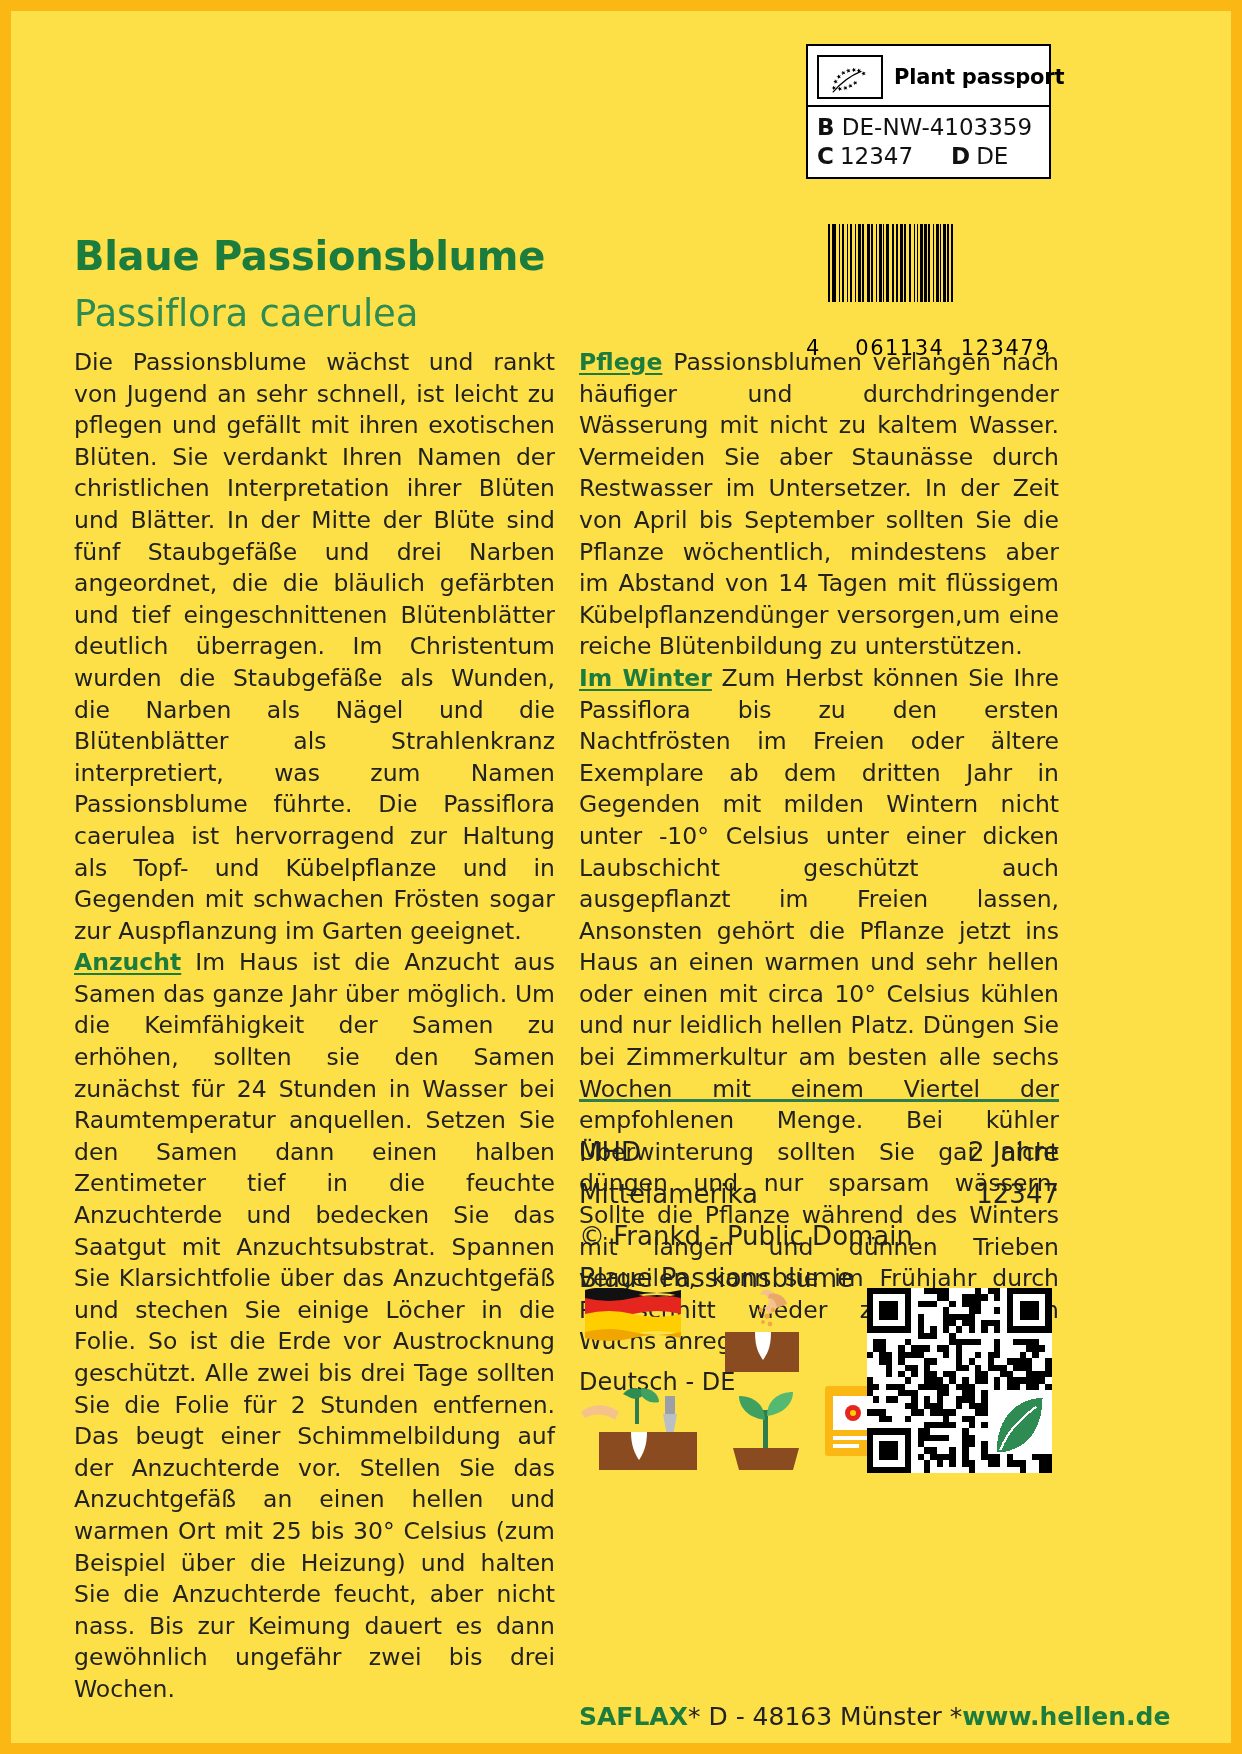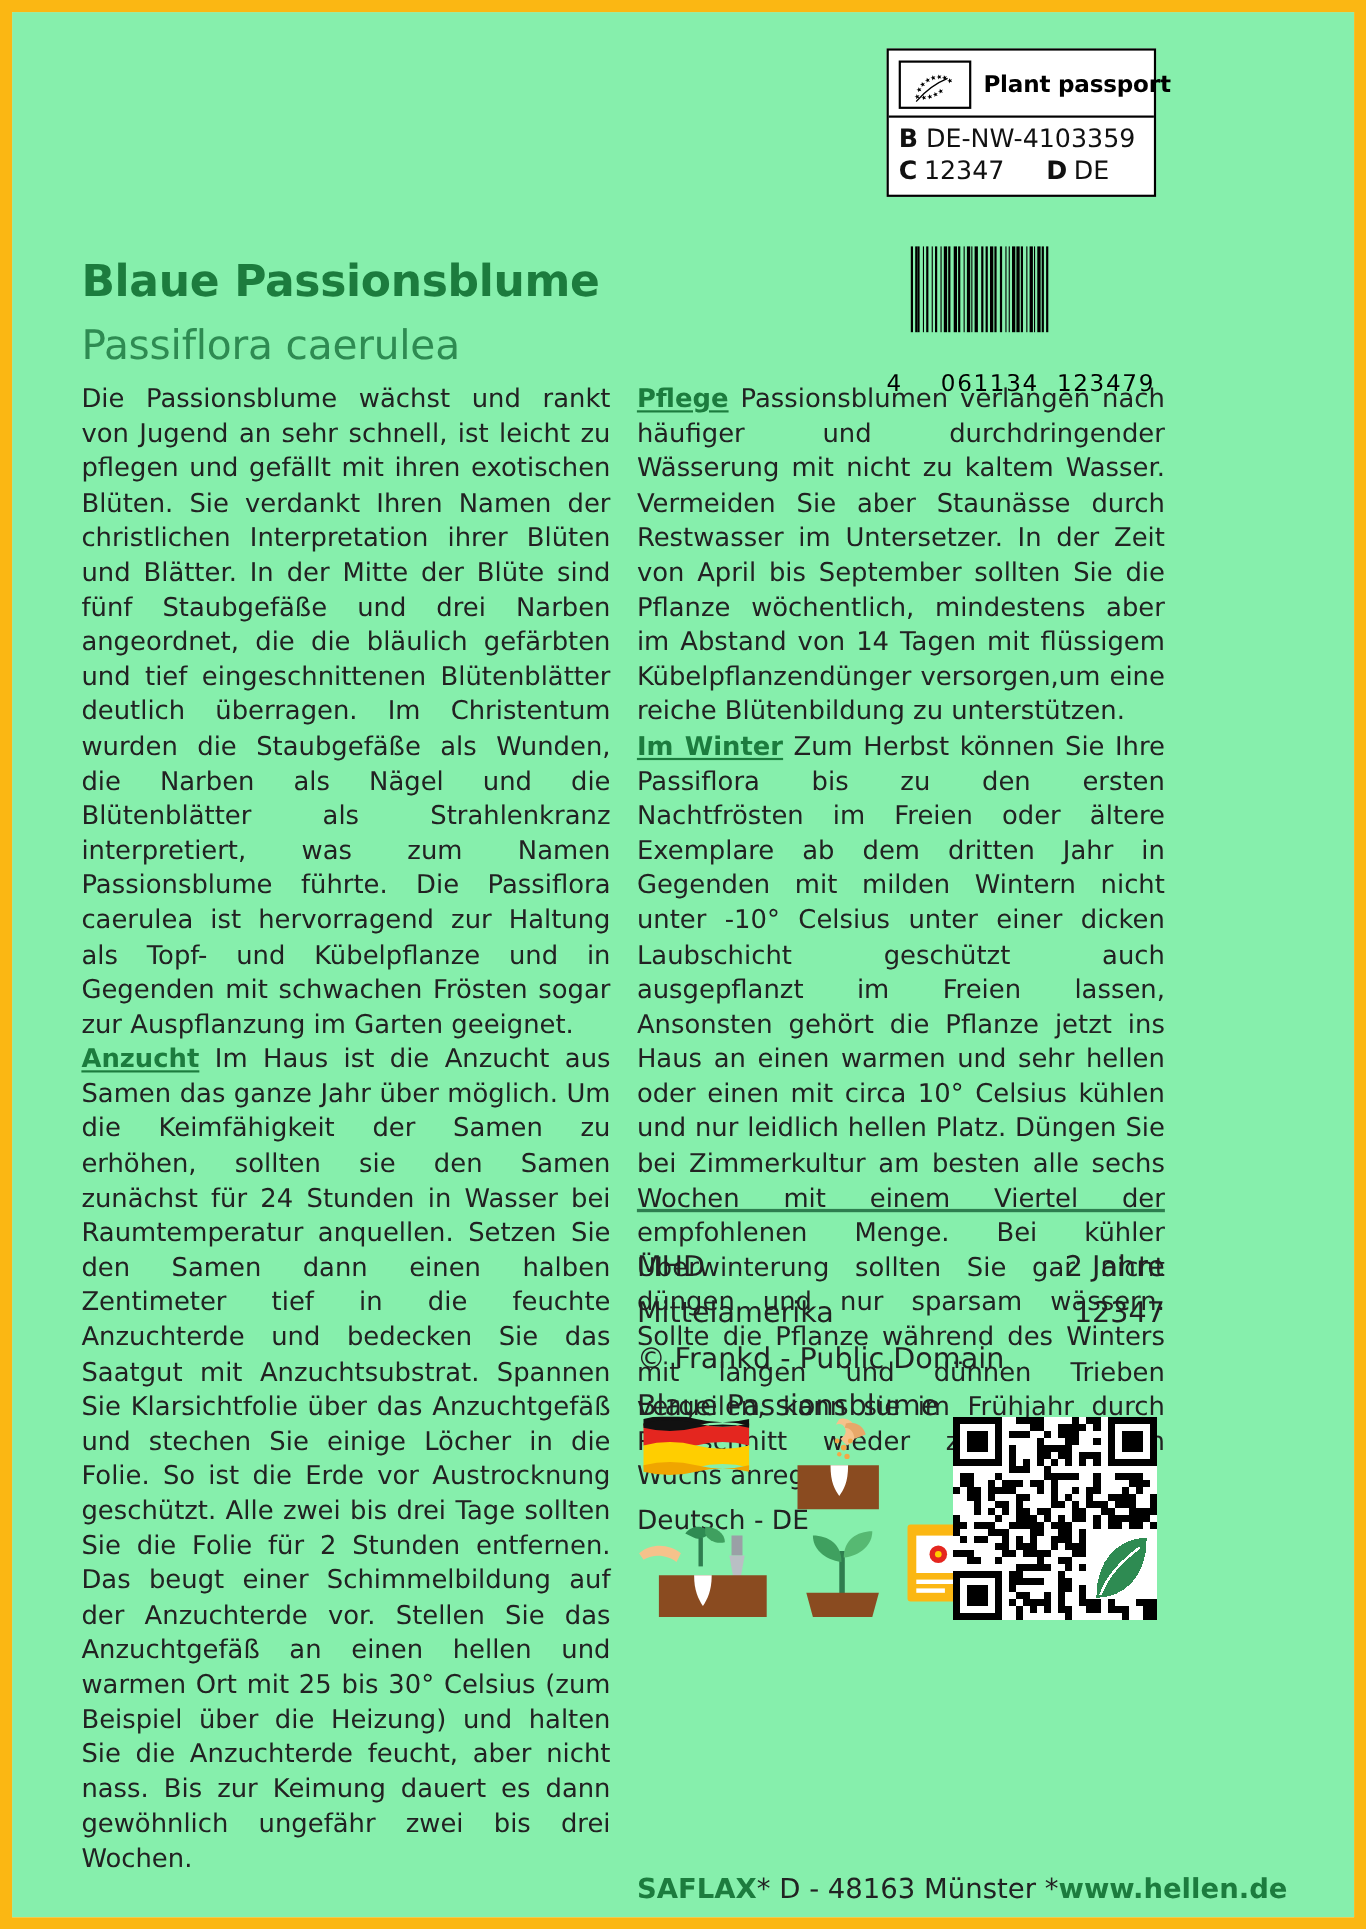--- a/index.html
+++ b/index.html
@@ -12,21 +12,21 @@
   }
   .page-border{
     position:absolute;left:0;top:0;width:1242px;height:1754px;
     box-sizing:border-box;
     border:11px solid #FBB713;
     pointer-events:none;
   }
   .sheet{
     position:absolute;left:11px;top:11px;
     width:1220px;height:1732px;
-    background:#86efac;
+    background:#fde047;
     box-sizing:border-box;
   }
 
   
   .passport{
     position:absolute;left:795px;top:33px;width:245px;
     border:2px solid #000;
     box-sizing:border-box;
     background:#fff;
   }

